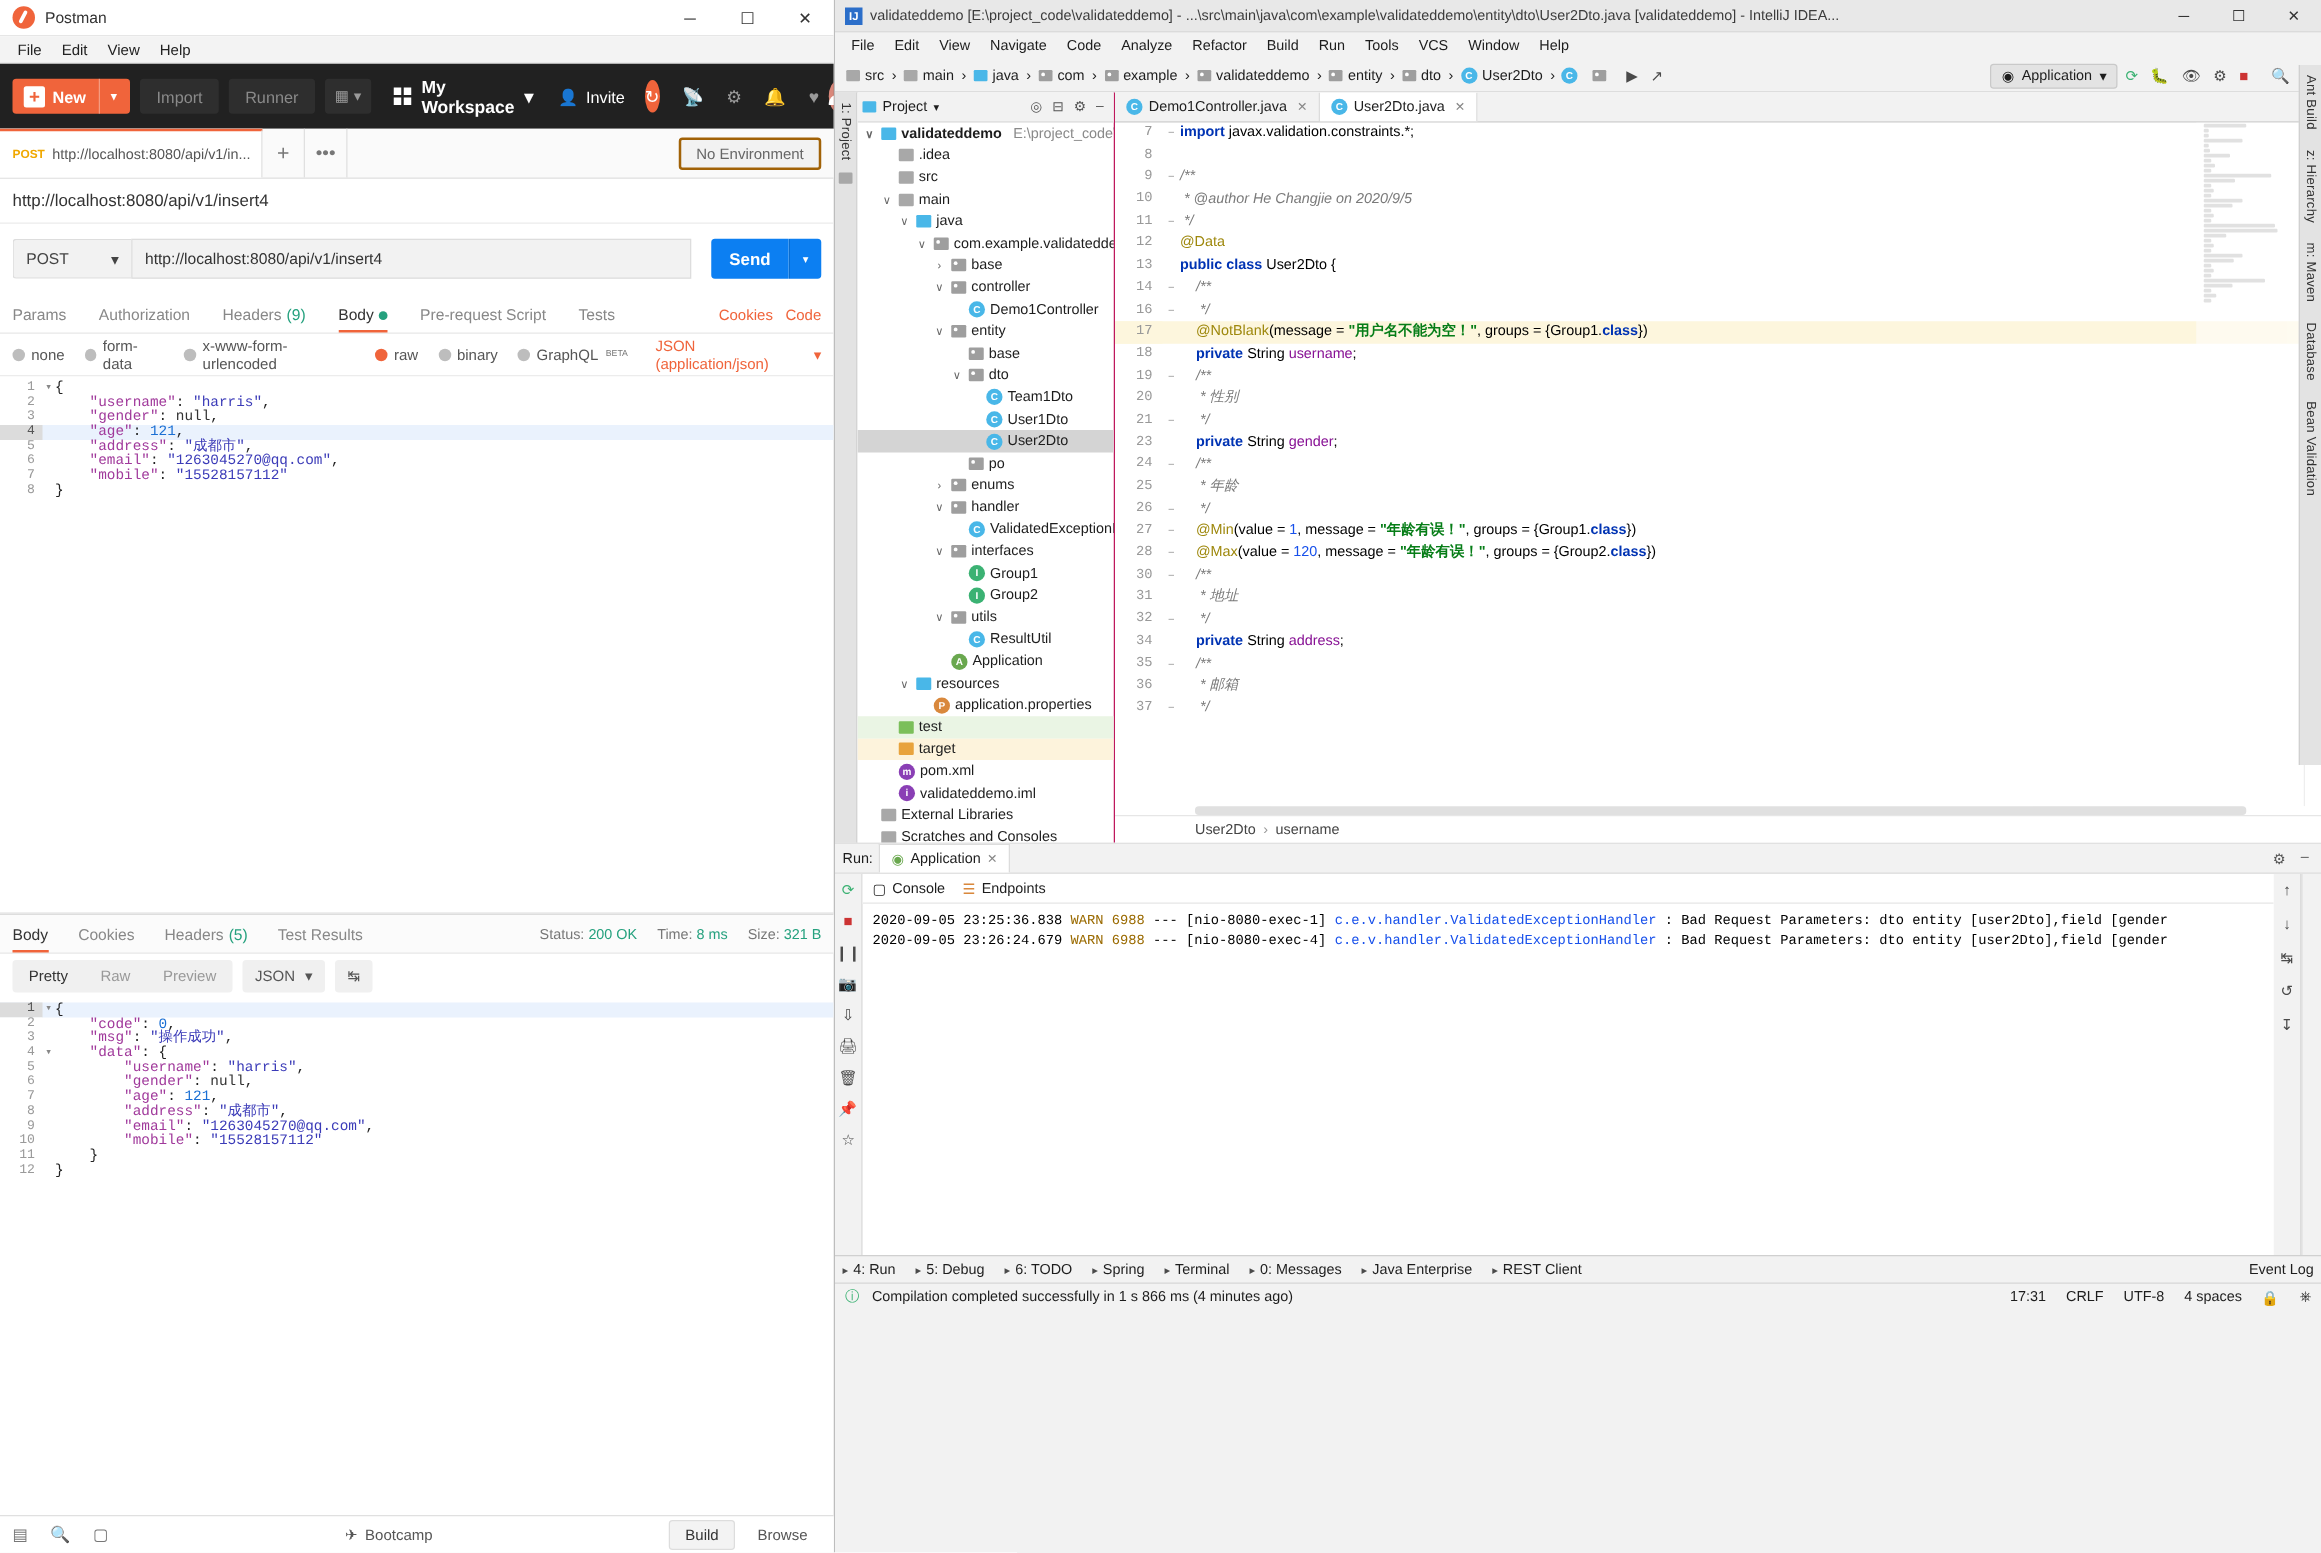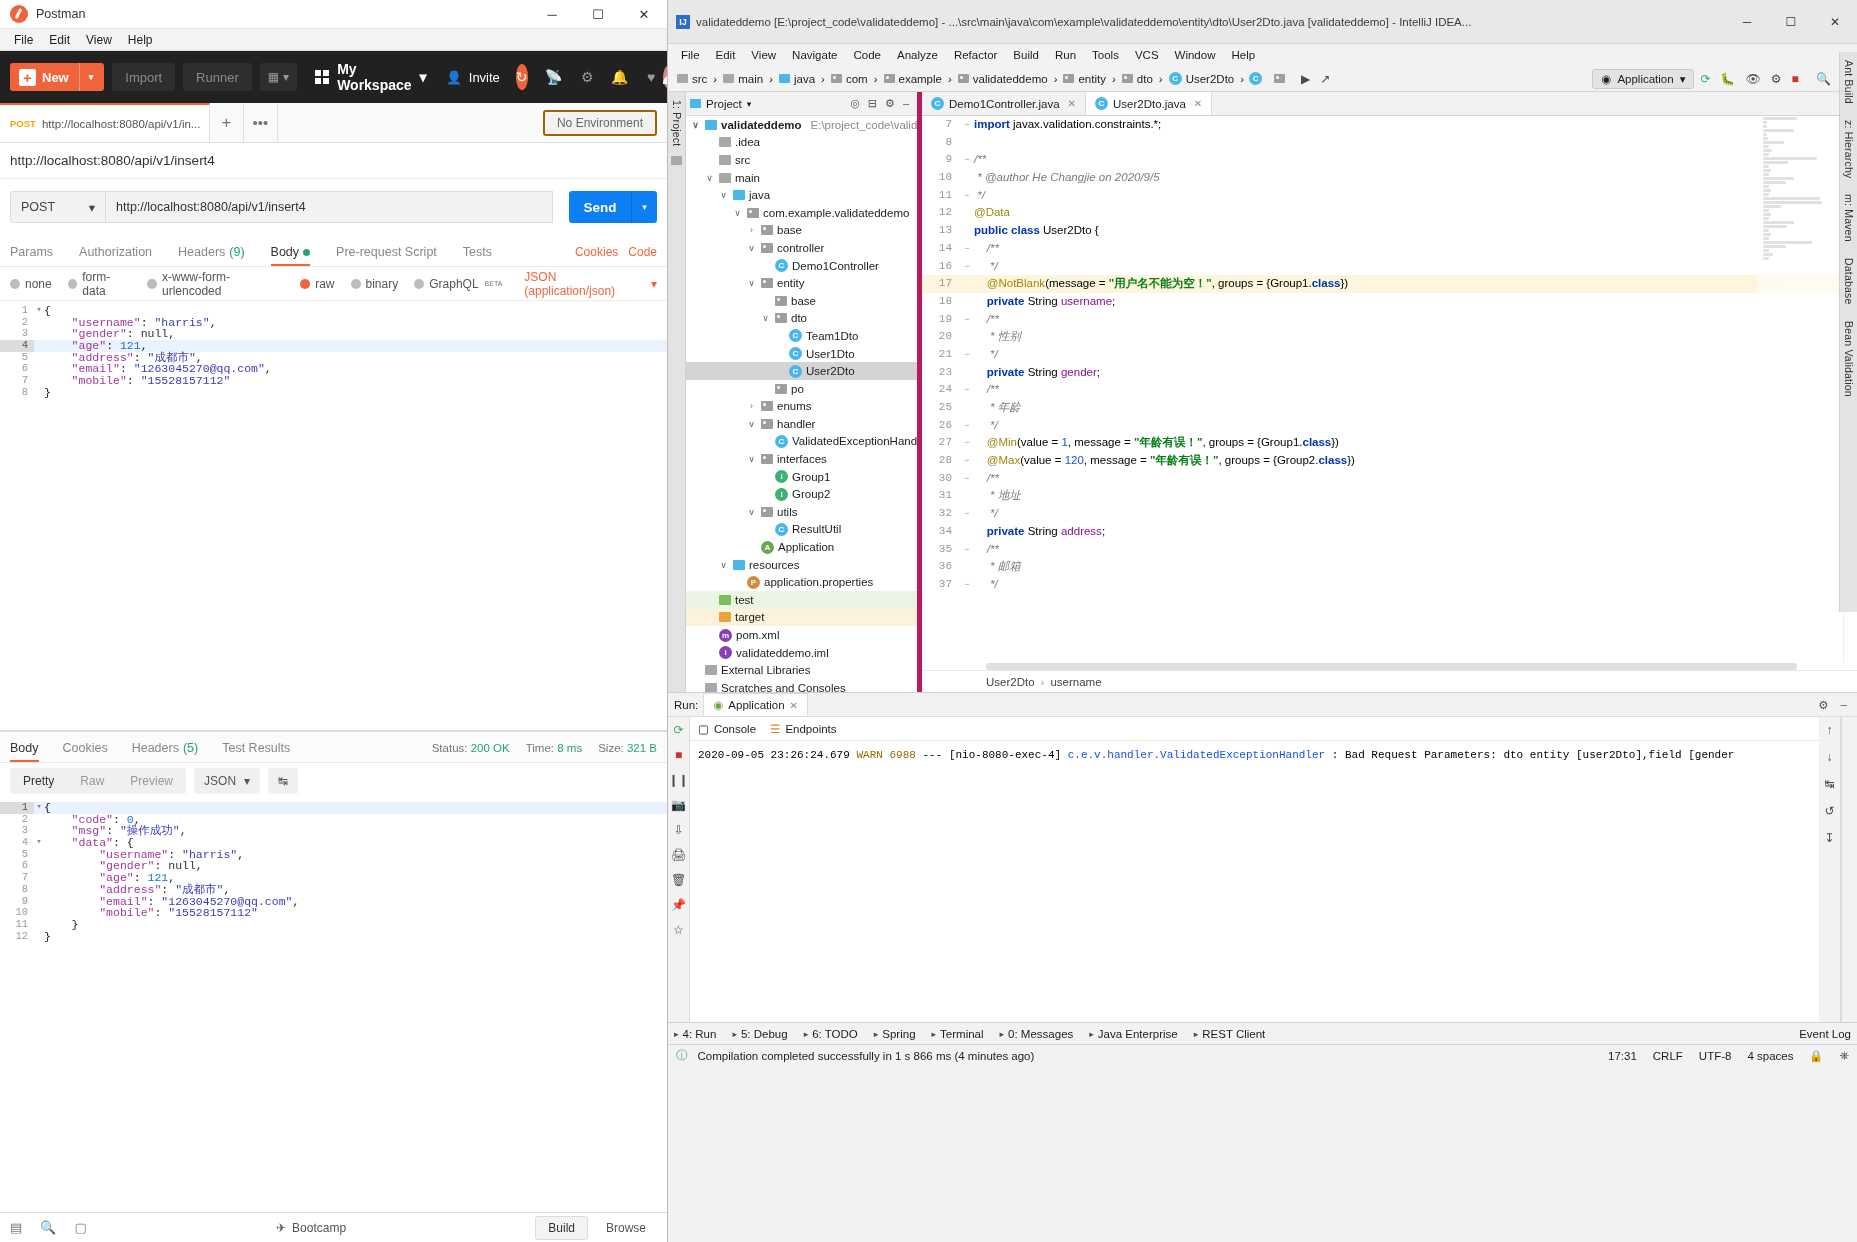--- a/index.html
+++ b/index.html
@@ -122,21 +122,21 @@
           border-top:1px solid #e0e0e0;display:flex;align-items:center;padding:0 10px;gap:18px;}
   .pm-status .ic{color:#777;font-size:13px;}
   .pm-status .right{margin-left:auto;display:flex;align-items:center;gap:6px;}
   .pm-status .btn{font-size:12px;color:#555;padding:4px 12px;}
   .pm-status .btn.act{background:#f3f3f3;border:1px solid #ddd;border-radius:3px;color:#333;}
   .pm-bootcamp{display:flex;align-items:center;gap:6px;font-size:12px;color:#555;margin-left:auto;}
 
   
   .idea { position:absolute; left:668px; top:0; width:1189px; height:1242px;
           background:#f2f2f2; overflow:hidden; font-size:11.5px; color:#1d1d1d;}
-  .id-title{height:44px;background:#e8e8e8;display:flex;align-items:center;padding-left:8px;
+  .id-title{height:26px;background:#e8e8e8;display:flex;align-items:center;padding-left:8px;
           border-bottom:1px solid #d6d6d6;}
   .id-icon{width:14px;height:14px;background:#2b6ec9;color:#fff;font-size:9px;font-weight:bold;
           display:flex;align-items:center;justify-content:center;margin-right:6px;}
   .id-title-text{font-size:11.5px;color:#3c3c3c;white-space:nowrap;overflow:hidden;}
   .id-winbtns{margin-left:auto;display:flex;}
   .id-wb{width:44px;height:26px;display:flex;align-items:center;justify-content:center;
           font-size:12px;color:#333;}
   .id-menu{height:22px;background:#f2f2f2;display:flex;align-items:center;padding-left:6px;gap:2px;}
   .id-menu span{font-size:11.5px;padding:2px 7px;color:#1d1d1d;}
   .id-crumbs{height:26px;background:#f2f2f2;display:flex;align-items:center;padding-left:6px;gap:2px;
@@ -149,21 +149,21 @@
   .cicon{width:13px;height:13px;border-radius:50%;background:#49b7e8;color:#fff;font-size:8px;
           display:inline-flex;align-items:center;justify-content:center;font-weight:bold;}
   .id-runcfg{display:flex;align-items:center;gap:6px;background:#e3e3e3;border:1px solid #c9c9c9;
           height:20px;padding:0 8px;border-radius:3px;font-size:11.5px;margin-left:auto;}
   .tbi{color:#4a4a4a;font-size:12px;padding:0 4px;}
 
   .id-body{display:flex;height:600px;}
   .id-leftstrip{width:18px;background:#e3e3e3;border-right:1px solid #d0d0d0;
           display:flex;flex-direction:column;align-items:center;padding-top:8px;gap:10px;}
   .vtext{writing-mode:vertical-rl;font-size:10.5px;color:#333;letter-spacing:.2px;}
-  .id-tree{width:236px;background:#fff;border-right:5px solid #be185d;overflow:hidden;}
+  .id-tree{width:206px;background:#fff;border-right:1px solid #be185d;overflow:hidden;}
   .tree-head{height:24px;display:flex;align-items:center;padding:0 4px;gap:5px;
           background:#f2f2f2;border-bottom:1px solid #dcdcdc;}
   .tree-head .t{font-size:11.5px;}
   .tree-head .acts{margin-left:auto;display:flex;gap:8px;color:#555;font-size:11px;padding-right:4px;}
   .trow{display:flex;align-items:center;height:17.6px;font-size:11.5px;white-space:nowrap;gap:4px;}
   .trow.sel{background:#d4d4d4;}
   .trow.test{background:#eaf5e4;}
   .trow.target{background:#fdf3dc;}
   .tw{width:11px;text-align:center;color:#666;font-size:9px;flex:none;}
   .ficon{width:12px;height:10px;background:#a8a8a8;border-radius:1px;flex:none;}
@@ -935,20 +935,21 @@
             <div class="st">
               <span>▢</span>
               <span>Console</span>
             </div>
             <div class="st">
               <span style="color:#d9883c">☰</span>
               <span>Endpoints</span>
             </div>
           </div>
           <div class="run-console" id="console-out">
+              <div class="cl"><span class="cts">2020-09-05 23:25:36.838  </span><span class="cwarn">WARN </span><span class="cwarn">6988 </span><span class="cts">--- </span><span class="cthr">[nio-8080-exec-1] </span><span class="cclass">c.e.v.handler.ValidatedExceptionHandler </span><span class="cmsg">: Bad Request Parameters: dto entity [user2Dto],field [gender</span></div>
               <div class="cl"><span class="cts">2020-09-05 23:26:24.679  </span><span class="cwarn">WARN </span><span class="cwarn">6988 </span><span class="cts">--- </span><span class="cthr">[nio-8080-exec-4] </span><span class="cclass">c.e.v.handler.ValidatedExceptionHandler </span><span class="cmsg">: Bad Request Parameters: dto entity [user2Dto],field [gender</span></div>
             </div>
         </div>
         <div class="run-strip2">
           <span>↑</span>
           <span>↓</span>
           <span>↹</span>
           <span>↺</span>
           <span>↧</span>
         </div>

